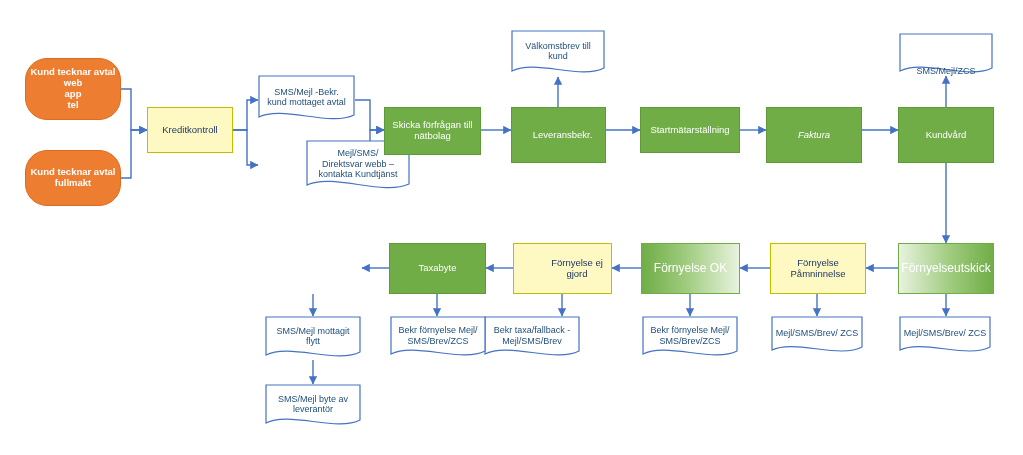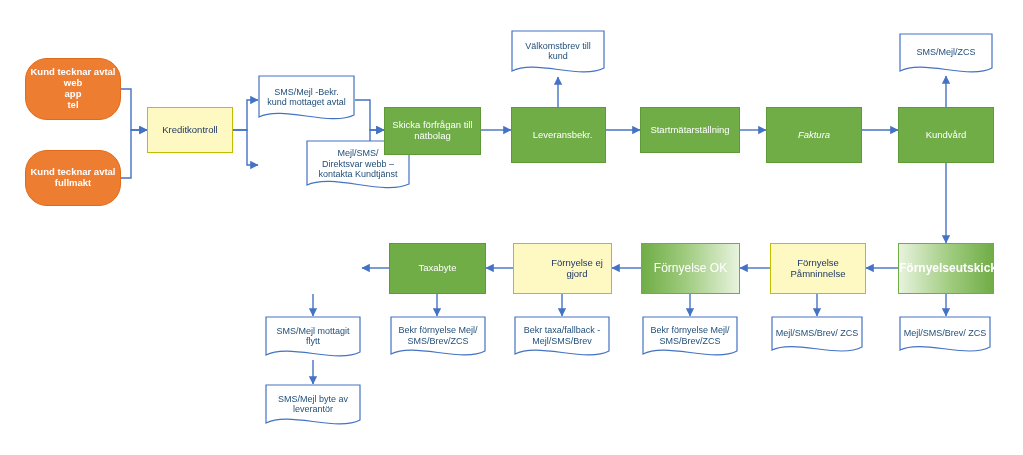--- a/index.html
+++ b/index.html
@@ -65,21 +65,20 @@
   }
   
   .n-greengrad {
     background: linear-gradient(90deg, #70AD47 0%, #9FCB7E 45%, #E8F3DE 100%);
     border: 1px solid #70AD47;
     color: #ffffff;
     font-size: 12px;
   }
   .n-greengrad.rev {
     background: linear-gradient(90deg, #E8F3DE 0%, #9FCB7E 55%, #70AD47 100%);
-    font-weight: bold;
   }
   
   .n-doc {
     color: #1F4E79;
     font-size: 9px;
     background: transparent;
     border: none;
   }
   .n-doc .doc-body {
     position: absolute;
@@ -208,21 +207,21 @@
   </div>
 
   <div class="node n-green" style="left:766px; top:107px; width:96px; height:56px;font-style:italic;">
     <span>Faktura</span>
   </div>
 
   <div class="node n-green" style="left:898px; top:107px; width:96px; height:56px;">
     <span>Kundvård</span>
   </div>
 
-  <div class="node n-doc" style="left:899px; top:33px; width:94px; height:43px;">
+  <div class="node n-doc" style="left:899px; top:33px; width:94px; height:43px;align-items:flex-end;">
     <svg class="doc-body" viewBox="0 0 94 43" preserveAspectRatio="none">
       <path d="M1,1 L93,1 L93,35 C70,47 24,26 1,38 Z" fill="#ffffff" stroke="#4472C4" stroke-width="1.2"></path>
     </svg>
     <span class="doc-text">SMS/Mejl/ZCS</span>
   </div>
 
   <div class="node n-greengrad rev" style="left:898px; top:243px; width:96px; height:51px;">
     <span>Förnyelseutskick</span>
   </div>
   <div class="node n-yellow" style="left:770px; top:243px; width:96px; height:51px;">
@@ -251,21 +250,21 @@
     </svg>
     <span class="doc-text">Mejl/SMS/Brev/ ZCS</span>
   </div>
   <div class="node n-doc" style="left:642px; top:316px; width:96px; height:43px;">
     <svg class="doc-body" viewBox="0 0 96 43" preserveAspectRatio="none">
       <path d="M1,1 L95,1 L95,35 C72,47 24,26 1,38 Z" fill="#ffffff" stroke="#4472C4" stroke-width="1.2"></path>
     </svg>
     <span class="doc-text">Bekr förnyelse Mejl/
 SMS/Brev/ZCS</span>
   </div>
-  <div class="node n-doc" style="left:514px; top:316px; width:96px; height:43px;">
+  <div class="node n-doc" style="left:484px; top:316px; width:96px; height:43px;">
     <svg class="doc-body" viewBox="0 0 96 43" preserveAspectRatio="none">
       <path d="M1,1 L95,1 L95,35 C72,47 24,26 1,38 Z" fill="#ffffff" stroke="#4472C4" stroke-width="1.2"></path>
     </svg>
     <span class="doc-text">Bekr taxa/fallback -
 Mejl/SMS/Brev</span>
   </div>
   <div class="node n-doc" style="left:390px; top:316px; width:96px; height:43px;">
     <svg class="doc-body" viewBox="0 0 96 43" preserveAspectRatio="none">
       <path d="M1,1 L95,1 L95,35 C72,47 24,26 1,38 Z" fill="#ffffff" stroke="#4472C4" stroke-width="1.2"></path>
     </svg>

